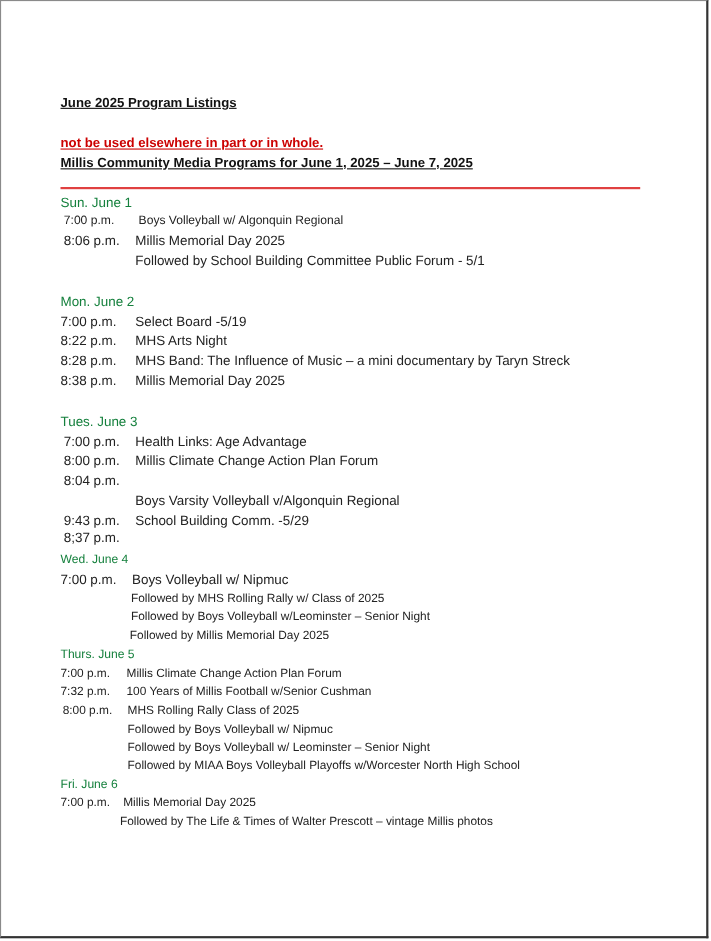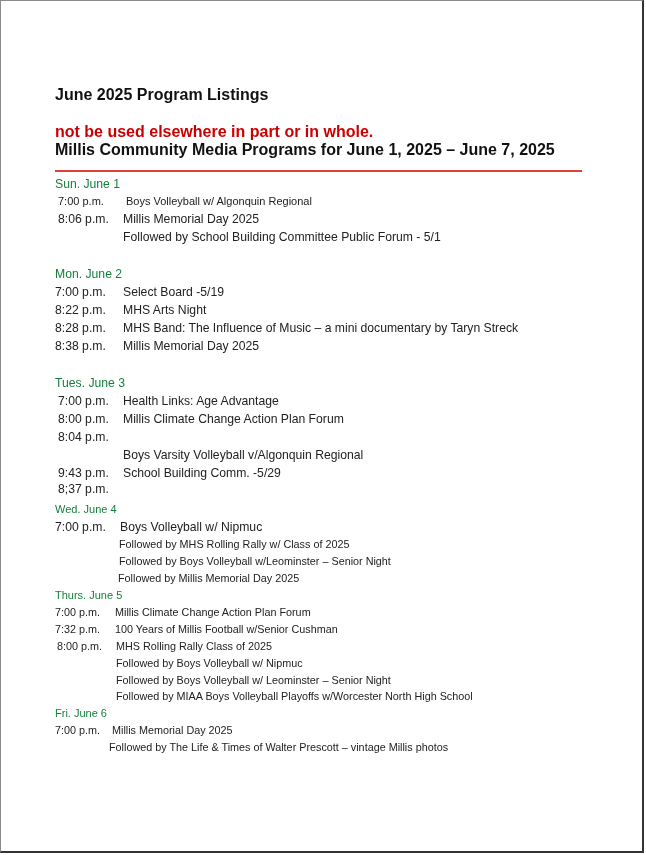--- a/index.html
+++ b/index.html
@@ -5,21 +5,21 @@
   html, body { margin: 0; padding: 0; background: #ffffff; }
   body { width: 646px; height: 855px; position: relative; overflow: hidden; }
   .page {
     position: absolute; left: 0; top: 0; width: 644px; height: 853px;
     border-top: 1px solid #8a8a8a; border-left: 1px solid #8a8a8a;
     border-right: 2px solid #333333; border-bottom: 2px solid #333333;
     box-sizing: border-box; background: #fff;
     font-family: "Liberation Sans", sans-serif; color: #111;
   }
   .line { position: absolute; white-space: nowrap; }
-  .hdr { font-weight: bold; font-size: 16px; left: 54px; }
+  .hdr { font-weight: bold; font-size: 12px; left: 54px; text-decoration: underline; }
   .red { color: #cc0000; }
   .rule { position: absolute; left: 54px; top: 169px; width: 527px; height: 2px; background: #e04040; }
   .day { font-size: 12.2px; left: 54px; color: #15803d; }
   .t { font-size: 12.2px; color: #222; }
   .sm { font-size: 11px; }
   .xs { font-size: 10.8px; }
 </style>
 </head>
 <body>
 

